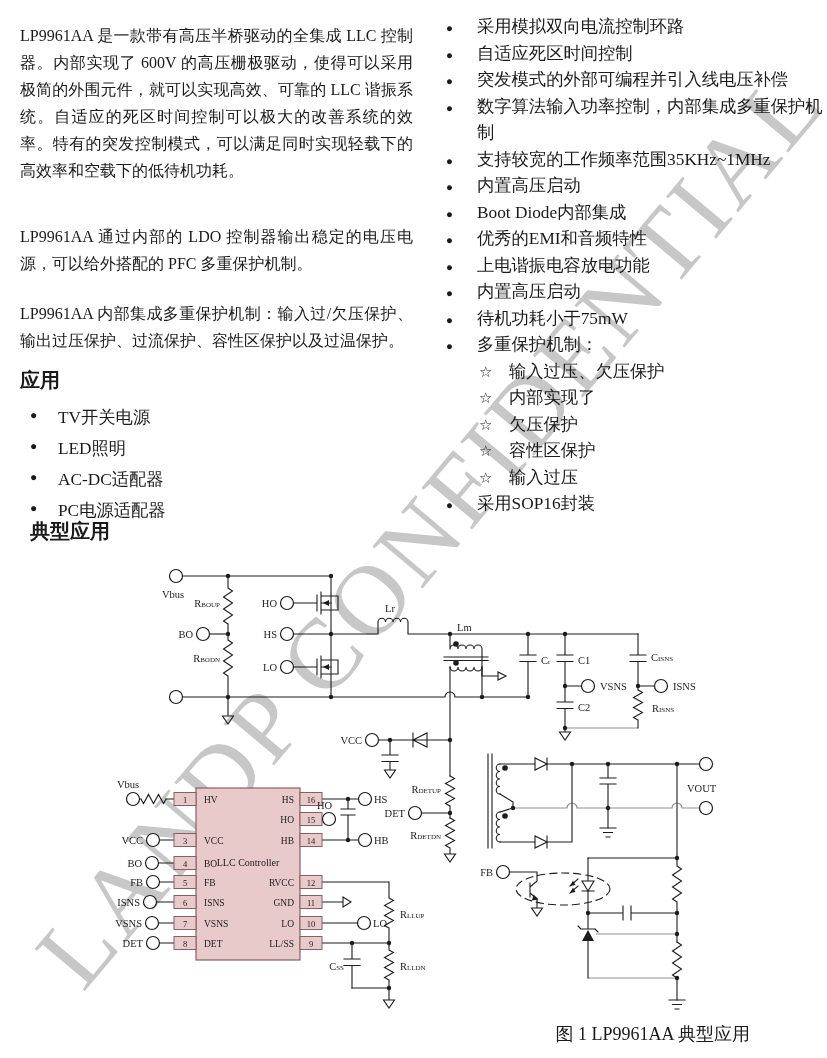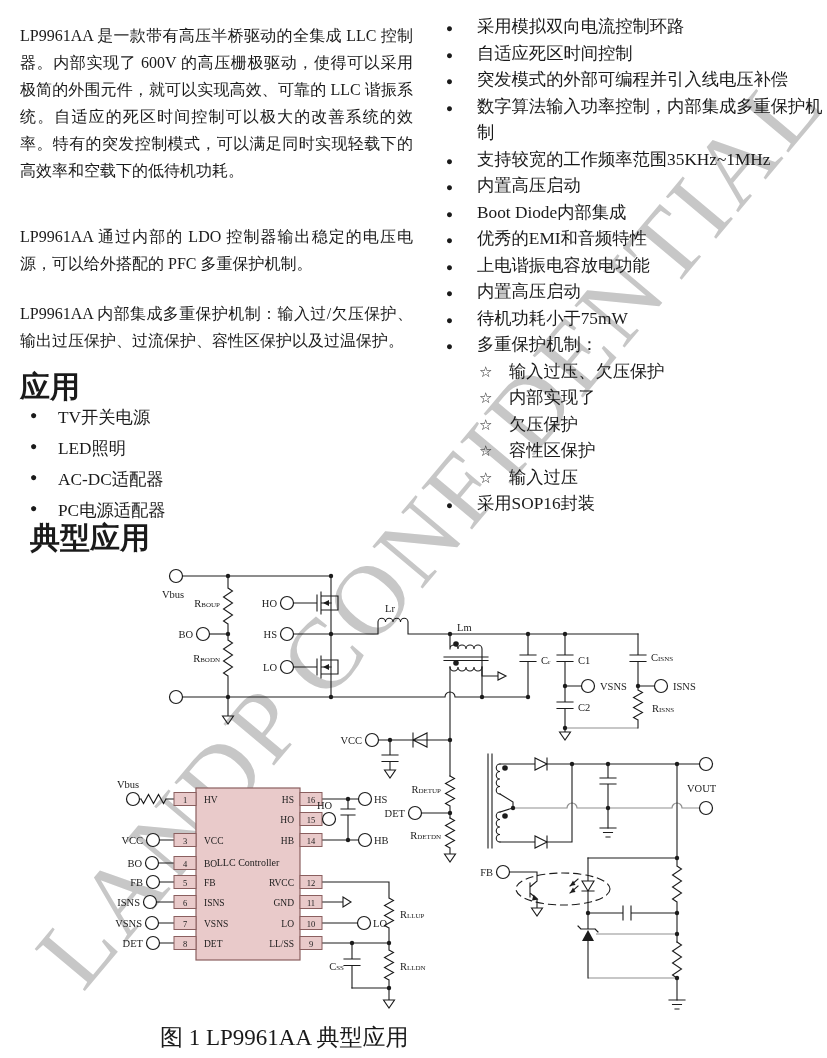--- a/index.html
+++ b/index.html
@@ -5,31 +5,31 @@
   html,body{margin:0;padding:0;background:#ffffff;}
   body{width:827px;height:1058px;position:relative;overflow:hidden;
        font-family:"Liberation Serif","DejaVu Serif",serif;color:#1a1a1a;}
   .abs{position:absolute;}
   .para{width:393px;font-size:16px;line-height:27px;text-align:justify;font-family:Liberation Serif, serif;}
   .wm{position:absolute;left:-195px;top:470px;width:1250px;text-align:center;
       transform:rotate(-50deg);transform-origin:center;
       font-size:100px;letter-spacing:4px;color:#c7c7c7;white-space:nowrap;
       font-family:"Liberation Serif","DejaVu Serif",serif;z-index:0;pointer-events:none;}
   .content{position:relative;z-index:1;}
-  h2.sec{font-size:30px;font-weight:bold;margin:0;line-height:1.3;}
+  h2.sec{font-size:20px;font-weight:bold;margin:0;line-height:1.3;}
   .applist .li{position:relative;height:31px;font-size:17.3px;}
   .applist .blt{position:absolute;left:10px;top:3px;font-size:12px;}
   .applist .txt{position:absolute;left:38px;top:0;}
   .feats{width:384px;}
   .feat{position:relative;min-height:26.5px;line-height:26.5px;font-size:17.3px;}
   .feat .blt{position:absolute;left:3px;top:1px;font-size:11.5px;}
   .feat .ftxt{display:block;padding-left:34px;}
   .feat.sub .star{position:absolute;left:36px;top:0;font-size:15px;}
   .feat.sub .ftxt{padding-left:66px;}
-  .caption{width:590px;text-align:left;font-size:23px;}
+  .caption{width:590px;text-align:right;font-size:18px;}
   svg text{font-family:"Liberation Serif","DejaVu Serif",serif;}
 </style>
 </head>
 <body>
 
 <div class="wm">LANDP CONFIDENTIAL</div>
 
 <div class="content">
 
   <p class="abs para" style="left:20px;top:6px;">LP9961AA 是一款带有高压半桥驱动的全集成 LLC 控制器。内部实现了 600V 的高压栅极驱动，使得可以采用极简的外围元件，就可以实现高效、可靠的 LLC 谐振系统。自适应的死区时间控制可以极大的改善系统的效率。特有的突发控制模式，可以满足同时实现轻载下的高效率和空载下的低待机功耗。</p>

